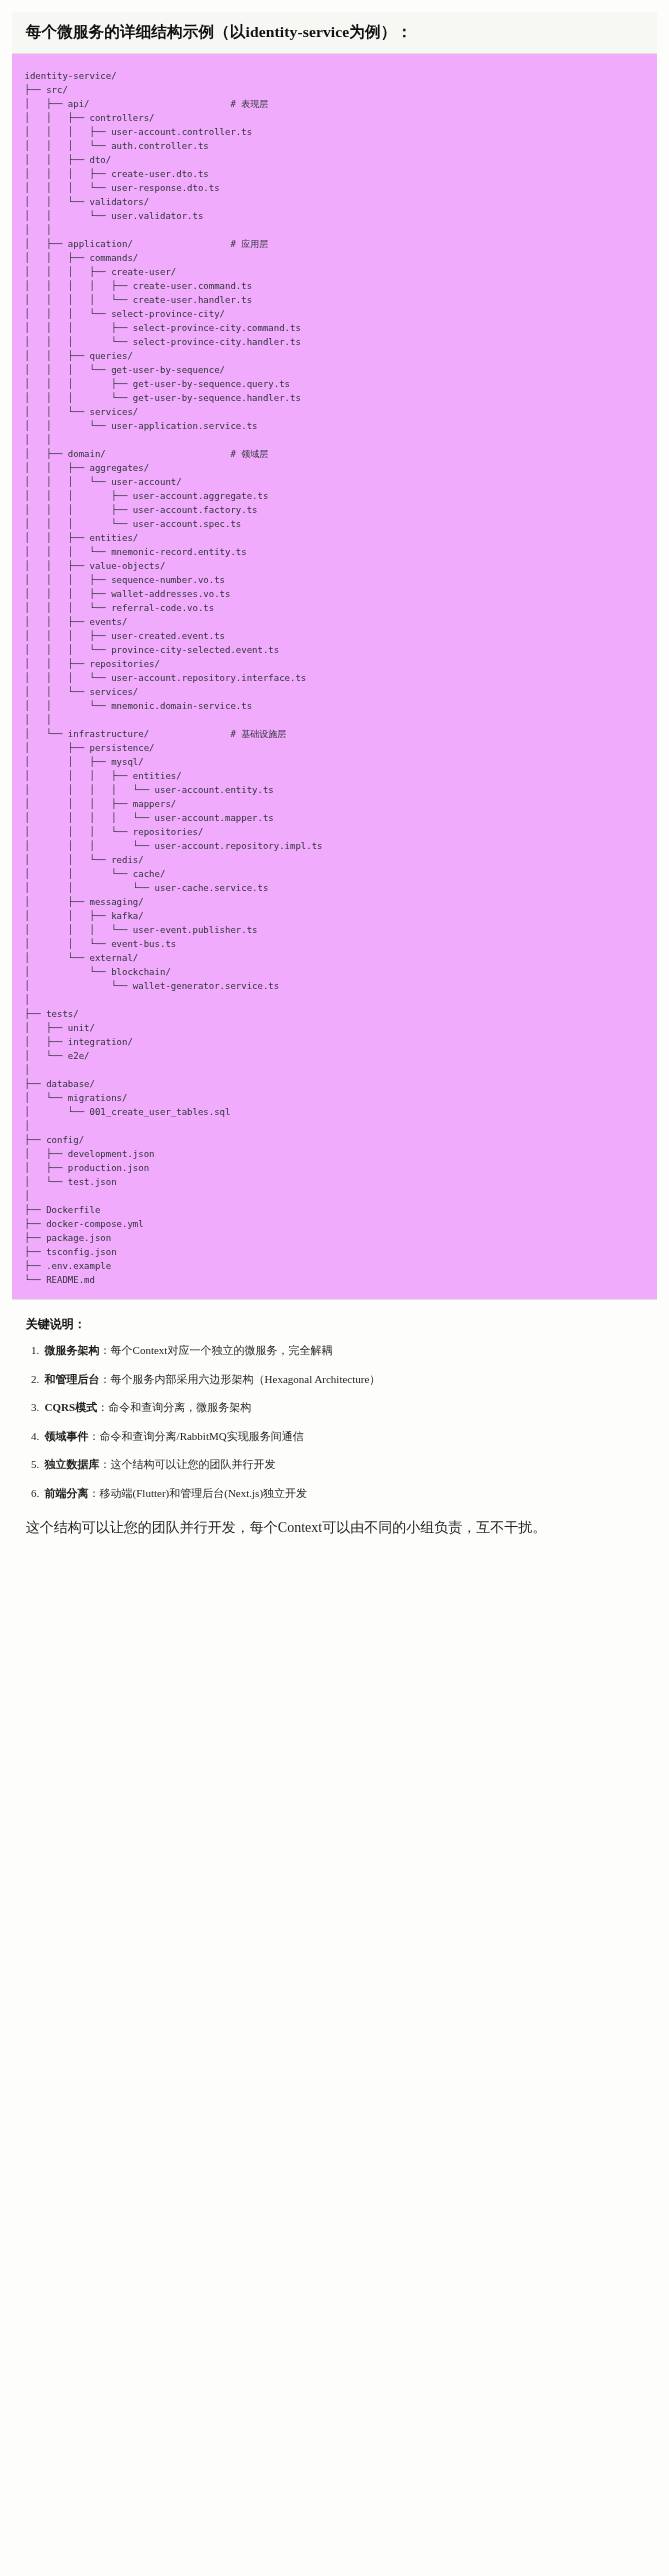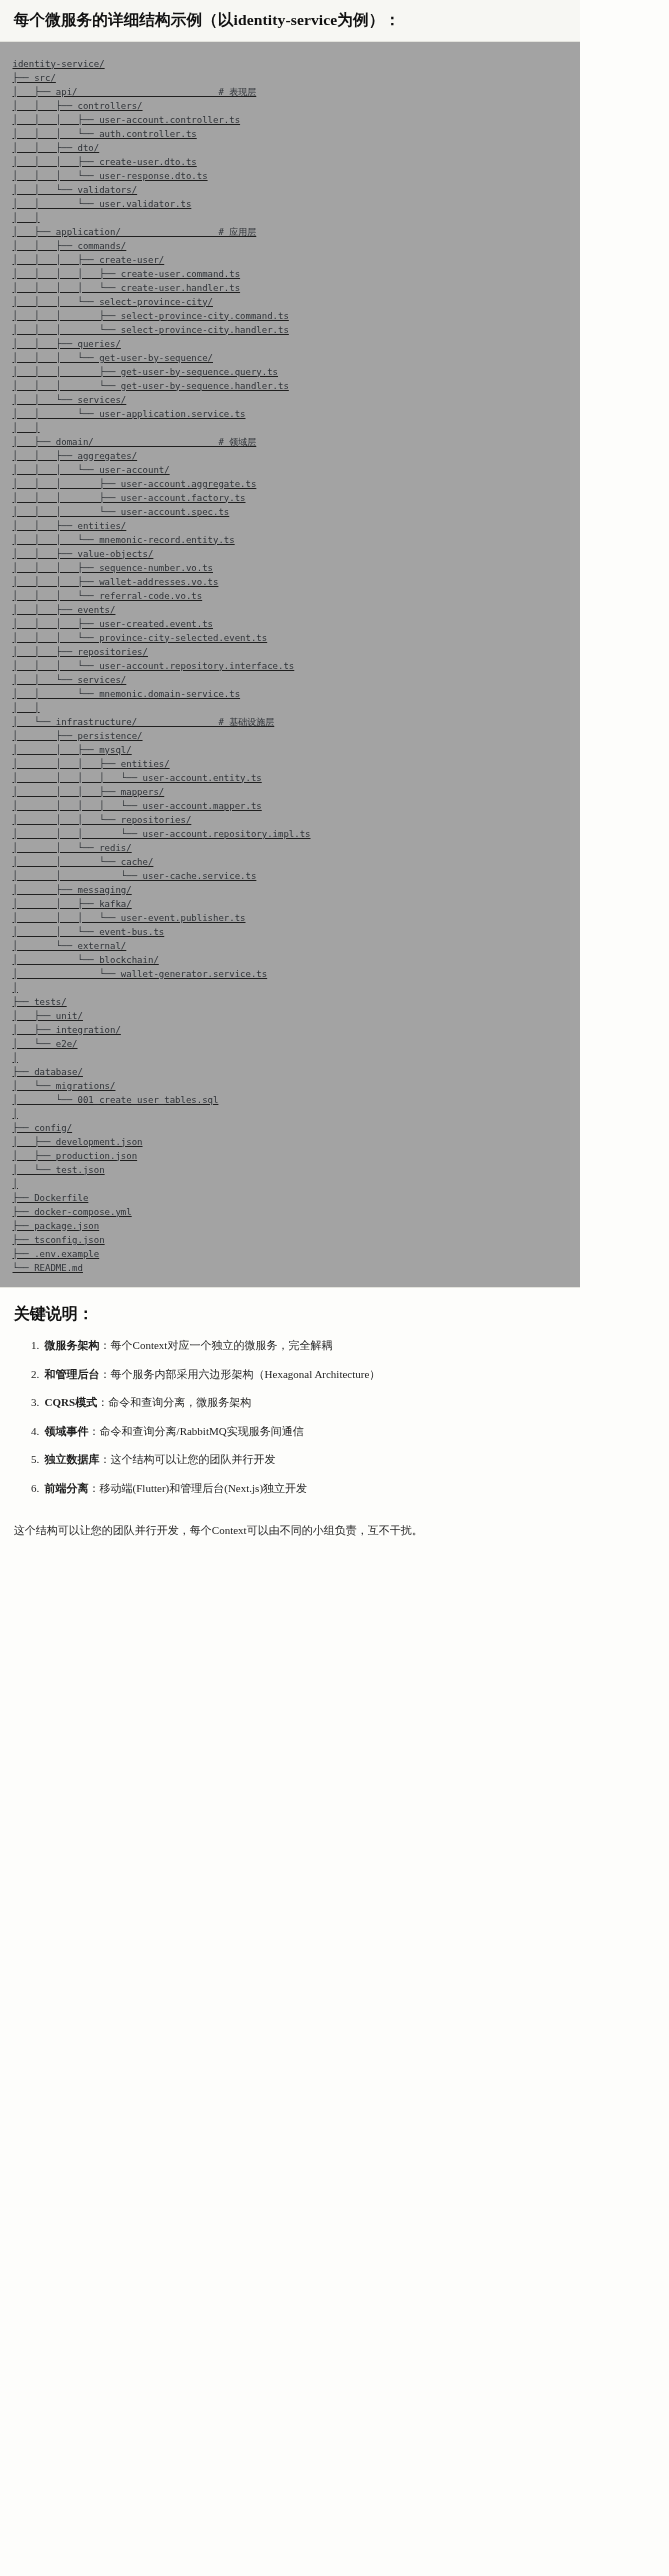--- a/index.html
+++ b/index.html
@@ -9,73 +9,72 @@
     background: #fdfdfb;
   }
   body {
     width: 669px;
     font-family: "Liberation Serif", "DejaVu Serif", serif;
     color: #1f1f1f;
     -webkit-font-smoothing: antialiased;
   }
 
   .page {
-    width: 580px;
+    width: 669px;
     box-sizing: border-box;
     background: #fdfdfb;
-    padding: 0;
+    padding: 12px;
   }
 
   
   .header {
     background: #f7f7f3;
     padding: 10.6px 13.8px 11.3px 13.8px;
     border-bottom: 0.6px solid #e2e2dc;
   }
   .header h1 {
     margin: 0;
     font-size: 15.6px;
     font-weight: bold;
     letter-spacing: 0.1px;
     line-height: 1.2;
     font-family: "Liberation Serif", "DejaVu Serif", serif;
     color: #111;
   }
 
   
   .tree-block {
-    background: #a3a3a3;
+    background: #f0abfc;
     padding: 15px 12.5px 12.5px 12.5px;
-    text-decoration: underline;
   }
   pre.tree {
     margin: 0;
     font-family: "DejaVu Sans Mono", "Liberation Mono", monospace;
     font-size: 9px;
     line-height: 14px;
     color: #2f3338;
     white-space: pre;
     letter-spacing: 0px;
     tab-size: 4;
   }
 
   
   .keypoints {
     padding: 6.3px 13.8px 3.8px 13.8px;
     border-top: 0.6px solid #e4e4de;
   }
   .keypoints h2 {
     margin: 10px 0 8.8px 0;
-    font-size: 16px;
+    font-size: 12px;
     font-weight: bold;
     font-family: Liberation Serif, serif;
     color: #111;
   }
   ol.kp-list {
-    margin: 12px;
+    margin: 0;
     padding: 0 0 0 16.3px;
     list-style: decimal;
     font-size: 11px;
     line-height: 1.5;
   }
   ol.kp-list > li {
     margin: 0 0 12px 0;
     padding-left: 2.5px;
   }
   ol.kp-list > li:last-child {
@@ -86,21 +85,21 @@
   }
   .kp-sep {
     font-weight: normal;
   }
   .kp-desc {
     font-weight: normal;
   }
 
   .closing {
     padding: 10px 13.8px 16.3px 13.8px;
-    font-size: 11px;
+    font-size: 14px;
     line-height: 1.55;
     color: #1f1f1f;
   }
 </style>
 </head>
 <body>
 
 <div class="page">
 
   <div class="header">

